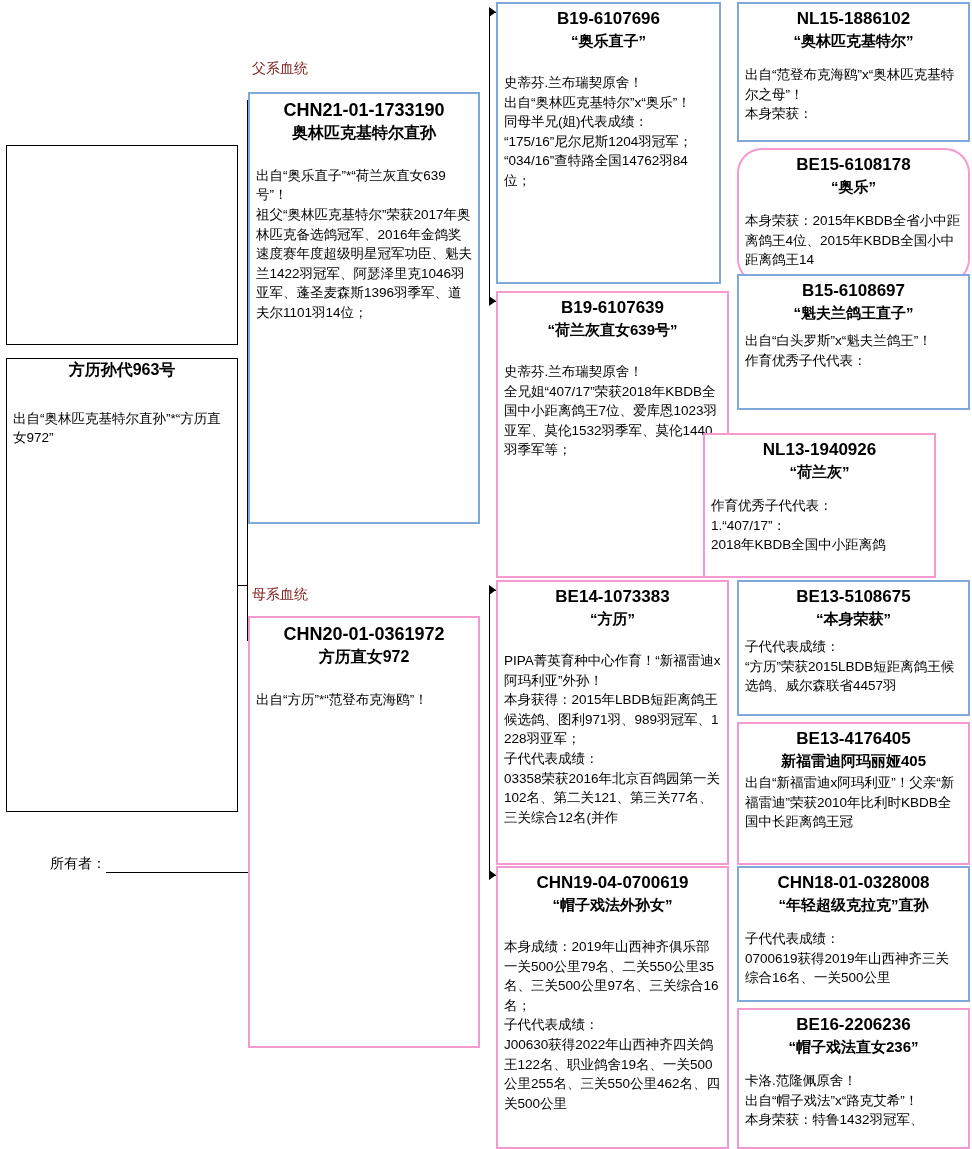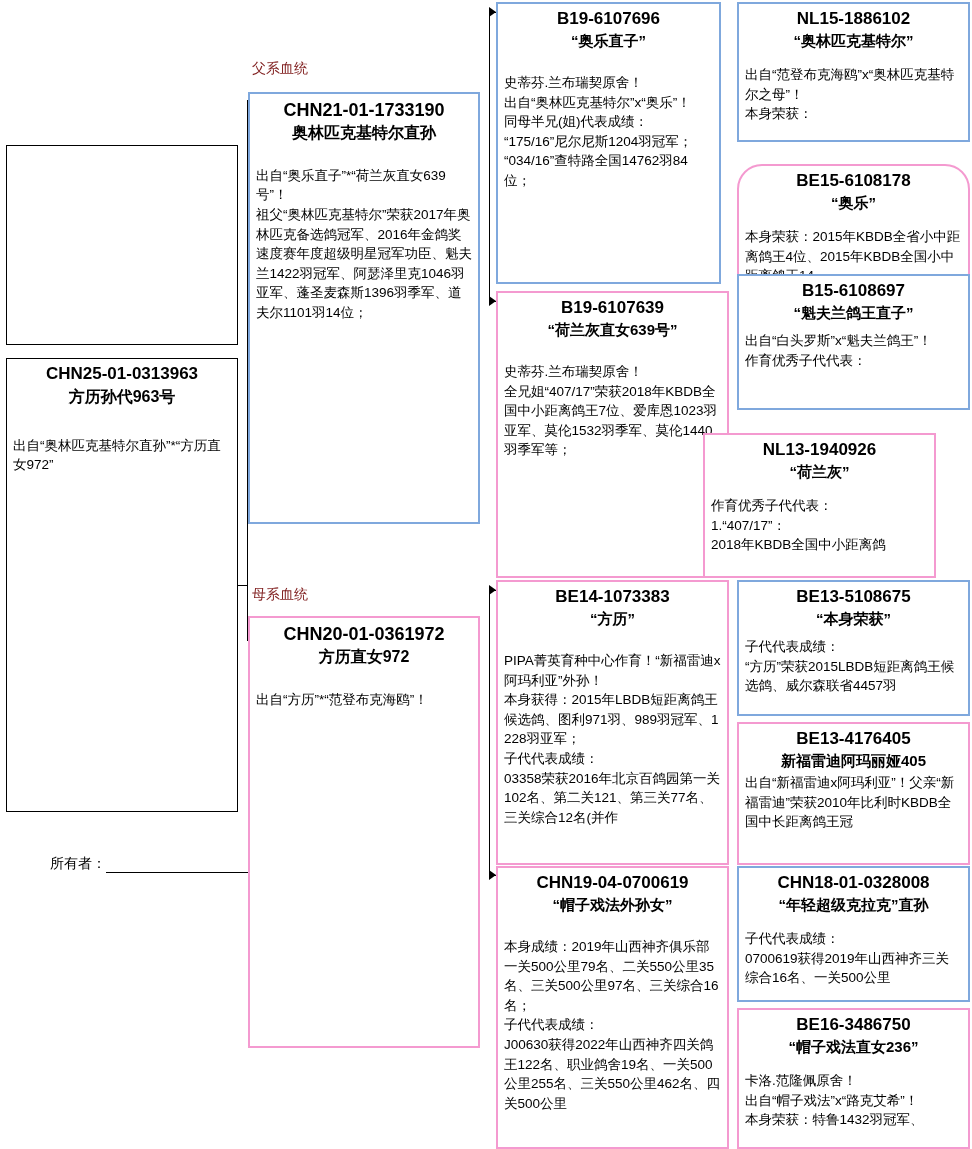--- a/index.html
+++ b/index.html
@@ -80,21 +80,20 @@
   .bigtitle { font-size: 19px; }
 </style>
 </head>
 <body>
 
 <div id="page">
 
   <div class="box gray photo" style="left:6px; top:145px; width:232px; height:200px;"></div>
 
   <div class="box gray" style="left:6px; top:358px; width:232px; height:454px;">
-    <div class="title bigtitle">CHN25-01-0313963</div>
     <div class="subtitle" style="font-size:16px;">方历孙代963号</div>
     <div class="body" style="padding-top:28px;">出自“奥林匹克基特尔直孙”*“方历直女972”</div>
   </div>
 
   <div class="owner-line" style="left:50px; top:855px;">
     <span>所有者：</span><span class="rule"></span>
   </div>
 
   <div class="section-label" style="left:252px; top:60px;">父系血统</div>
   <div class="section-label" style="left:252px; top:586px;">母系血统</div>
@@ -165,21 +164,21 @@
 J00630获得2022年山西神齐四关鸽王122名、职业鸽舍19名、一关500公里255名、三关550公里462名、四关500公里</div>
   </div>
 
   <div class="box blue" style="left:737px; top:2px; width:233px; height:140px;">
     <div class="title">NL15-1886102</div>
     <div class="subtitle">“奥林匹克基特尔”</div>
     <div class="body" style="padding-top:14px;">出自“范登布克海鸥”x“奥林匹克基特尔之母”！
 本身荣获：</div>
   </div>
 
-  <div class="box pink" style="left:737px; top:164px; width:233px; height:136px;border-radius:25px;">
+  <div class="box pink" style="left:737px; top:148px; width:233px; height:136px;border-radius:25px;">
     <div class="title">BE15-6108178</div>
     <div class="subtitle">“奥乐”</div>
     <div class="body" style="padding-top:14px;">本身荣获：2015年KBDB全省小中距离鸽王4位、2015年KBDB全国小中距离鸽王14</div>
   </div>
 
   <div class="box blue" style="left:737px; top:274px; width:233px; height:136px;">
     <div class="title">B15-6108697</div>
     <div class="subtitle">“魁夫兰鸽王直子”</div>
     <div class="body" style="padding-top:8px;">出自“白头罗斯”x“魁夫兰鸽王”！
 作育优秀子代代表：</div>
@@ -207,20 +206,20 @@
   </div>
 
   <div class="box blue" style="left:737px; top:866px; width:233px; height:136px;">
     <div class="title">CHN18-01-0328008</div>
     <div class="subtitle">“年轻超级克拉克”直孙</div>
     <div class="body" style="padding-top:14px;">子代代表成绩：
 0700619获得2019年山西神齐三关综合16名、一关500公里</div>
   </div>
 
   <div class="box pink" style="left:737px; top:1008px; width:233px; height:141px;">
-    <div class="title">BE16-3486750</div>
+    <div class="title">BE16-2206236</div>
     <div class="subtitle">“帽子戏法直女236”</div>
     <div class="body" style="padding-top:14px;">卡洛.范隆佩原舍！
 出自“帽子戏法”x“路克艾希”！
 本身荣获：特鲁1432羽冠军、</div>
   </div>
 
 </div>
 
 </body></html>

